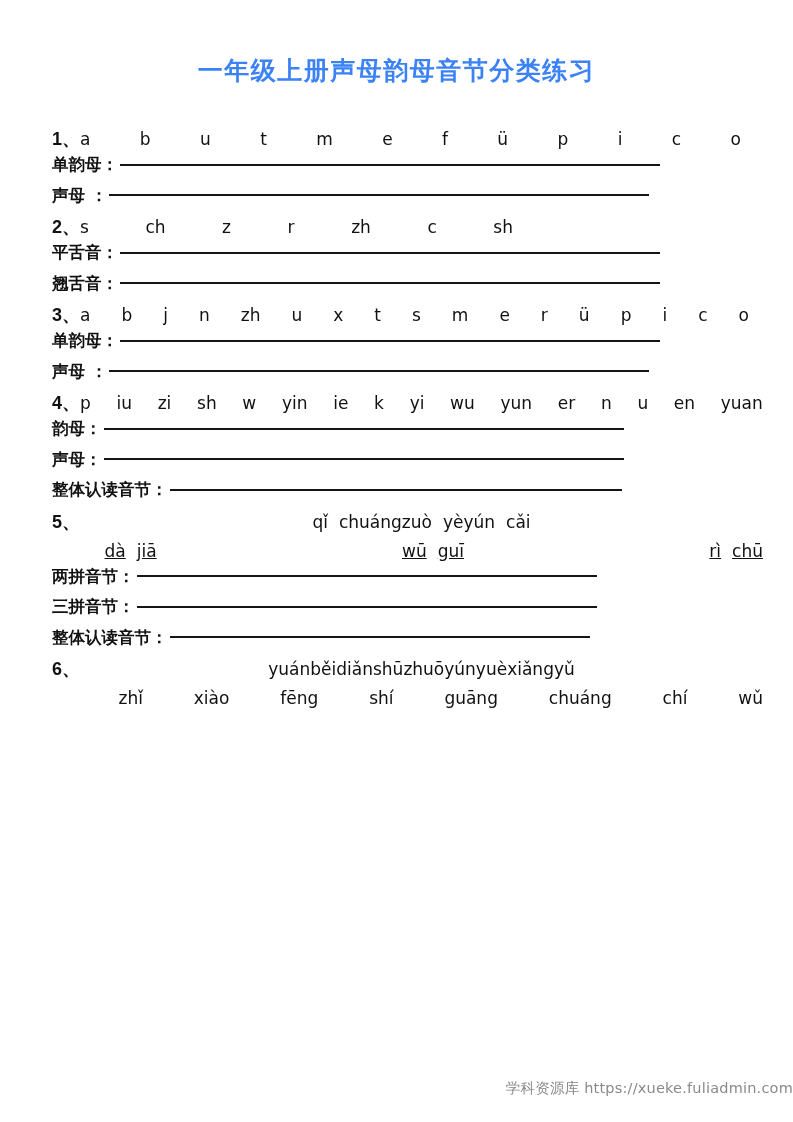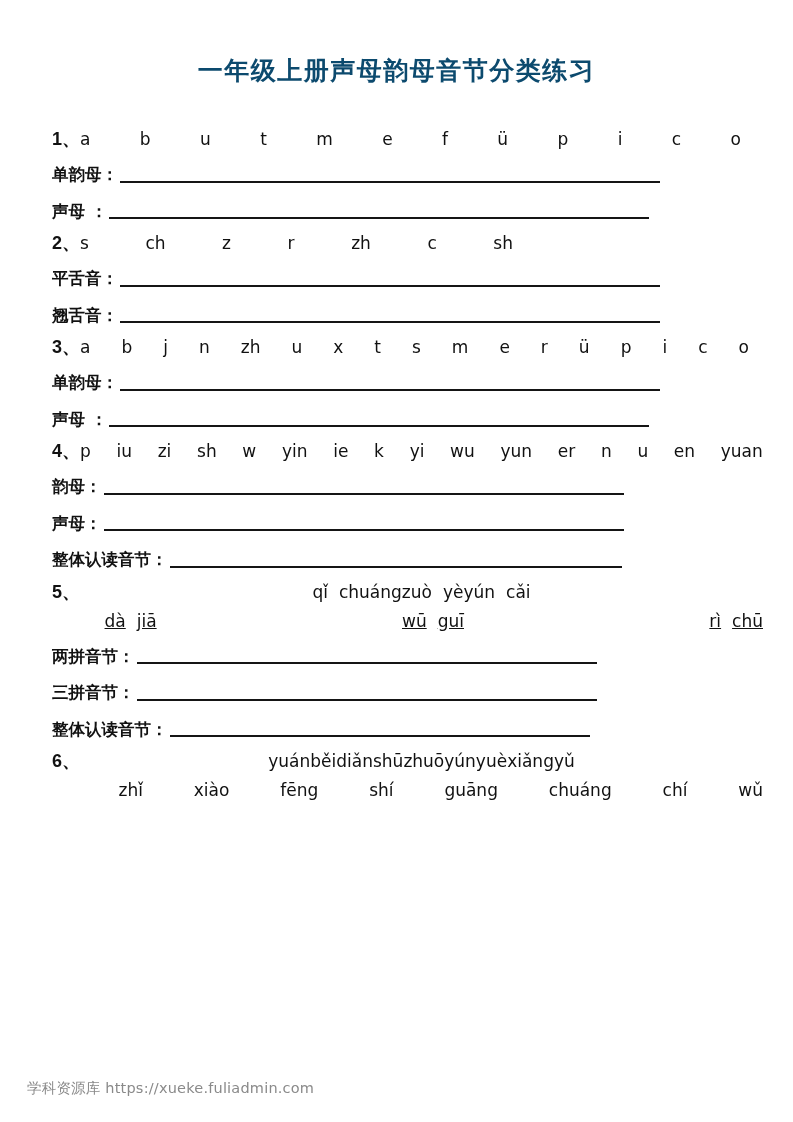--- a/index.html
+++ b/index.html
@@ -24,21 +24,21 @@
     padding: 0;
   }
 
   
   .doc-title {
     text-align: center;
     font-family: "DejaVu Sans", "Liberation Sans", sans-serif;
     font-size: 25px;
     font-weight: 700;
     letter-spacing: 1.5px;
-    color: #0c4a6e;
+    color: #3b82f6;
     margin: 0;
     padding-top: 56px;
     padding-bottom: 0;
     line-height: 1.2;
   }
 
   
   .exercises {
     padding-left: 52px;
     padding-right: 30px;
@@ -104,22 +104,22 @@
   }
   .wordrow.g5 .groups { width: 460px; justify-content: center; }
   .wordrow.g5b .groups { width: 430px; justify-content: space-between; margin-left: 22px; text-decoration: underline; }
   .wordrow .grp { display: flex; gap: 11px; flex: 0 0 auto; }
   .wordrow.g6 .groups { width: 610px; justify-content: center; }
   .wordrow.g6b .groups { width: 560px; justify-content: space-between; margin-left: 36px; }
 
   
   .answer {
     display: flex;
-    align-items: flex-end;
-    margin-top: 19px;
+    align-items: center;
+    margin-top: 9px;
     margin-bottom: 13px;
   }
   .answer .label {
     font-family: "DejaVu Sans", "Liberation Sans", sans-serif;
     font-size: 16.5px;
     font-weight: 700;
     color: #111;
     white-space: pre;
     flex: 0 0 auto;
     line-height: 1.0;
@@ -137,21 +137,21 @@
   .rule.w3 { width: 452px; }   
   .rule.w4 { width: 460px; }   
   .rule.w5 { width: 420px; }   
 
   
   .footer-watermark {
     position: absolute;
     left: 0;
     right: 0;
     bottom: 24px;
-    text-align: left;
+    text-align: right;
     font-family: "DejaVu Sans", "Liberation Sans", sans-serif;
     font-size: 14.5px;
     color: #8a8a8a;
     letter-spacing: 0.2px;
     padding-left: 27px;
   }
 </style>
 </head>
 <body>
 

